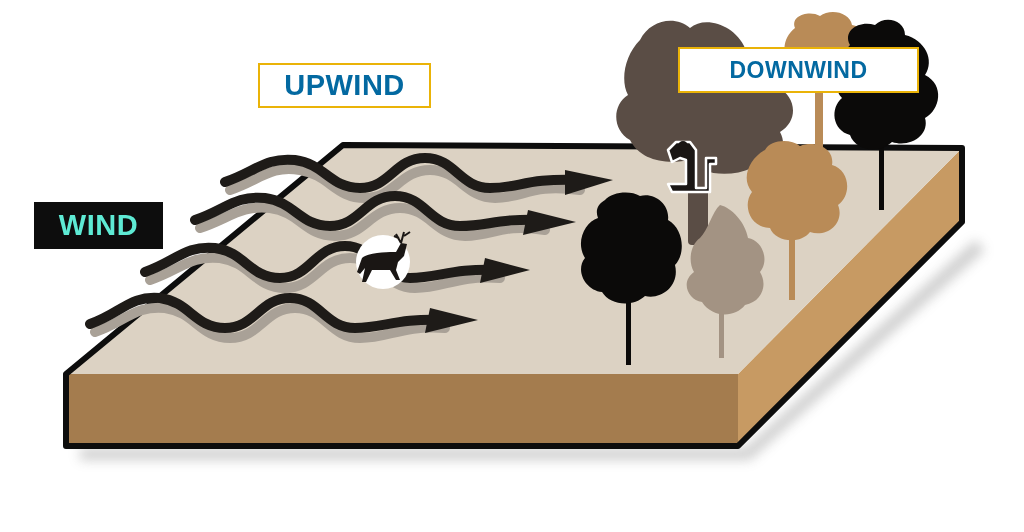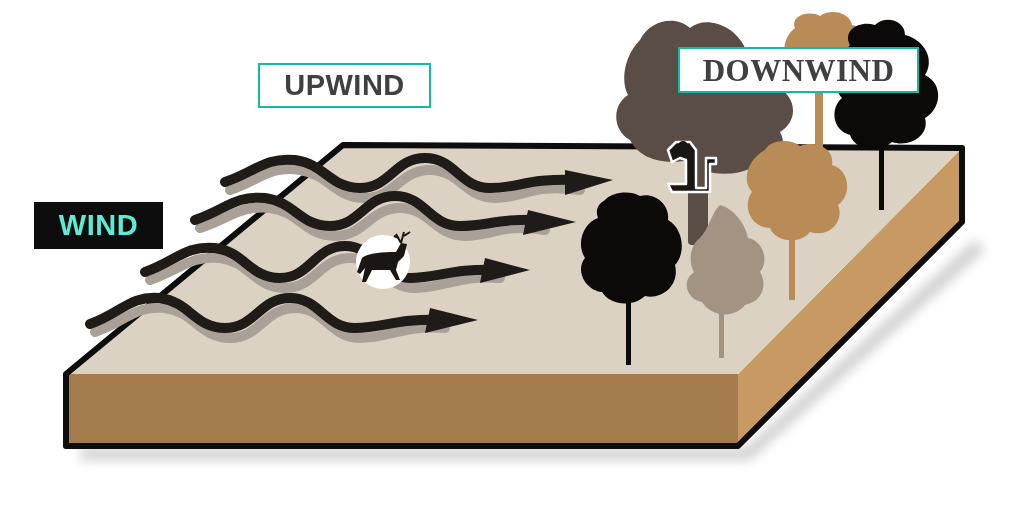--- a/index.html
+++ b/index.html
@@ -3,24 +3,24 @@
 <meta charset="utf-8">
 <style>
   html, body { margin: 0; padding: 0; background: #ffffff; }
   body { width: 1024px; height: 532px; overflow: hidden; position: relative;
          font-family: "Liberation Sans", "DejaVu Sans", sans-serif; }
   #stage { position: absolute; left: 0; top: 0; width: 1024px; height: 532px; }
   .label-box {
     position: absolute; display: flex; align-items: center; justify-content: center;
     font-weight: 700; letter-spacing: 0.5px; line-height: 1; box-sizing: border-box;
   }
-  .label-light { background: #ffffff; color: #404040; border: 2px solid #14b8a6; }
+  .label-light { background: #ffffff; color: #0369a1; border: 2px solid #eab308; }
   .label-dark  { background: #0d0d0d; color: #5eead4; }
   #upwind   { left: 258px; top: 63px;  width: 173px; height: 45px; font-size: 29px; }
-  #downwind { left: 678px; top: 47px;  width: 241px; height: 46px; font-size: 31px; font-family: Liberation Serif, serif; }
+  #downwind { left: 678px; top: 47px;  width: 241px; height: 46px; font-size: 23px; }
   #wind     { left: 34px;  top: 202px; width: 129px; height: 47px; font-size: 29px; }
 </style>
 </head>
 <body>
 
 <div id="stage">
 <svg width="1024" height="532" viewBox="0 0 1024 532" xmlns="http://www.w3.org/2000/svg">
   <defs>
     <filter id="soft" x="-10%" y="-10%" width="120%" height="130%">
       <feGaussianBlur stdDeviation="6"></feGaussianBlur>

